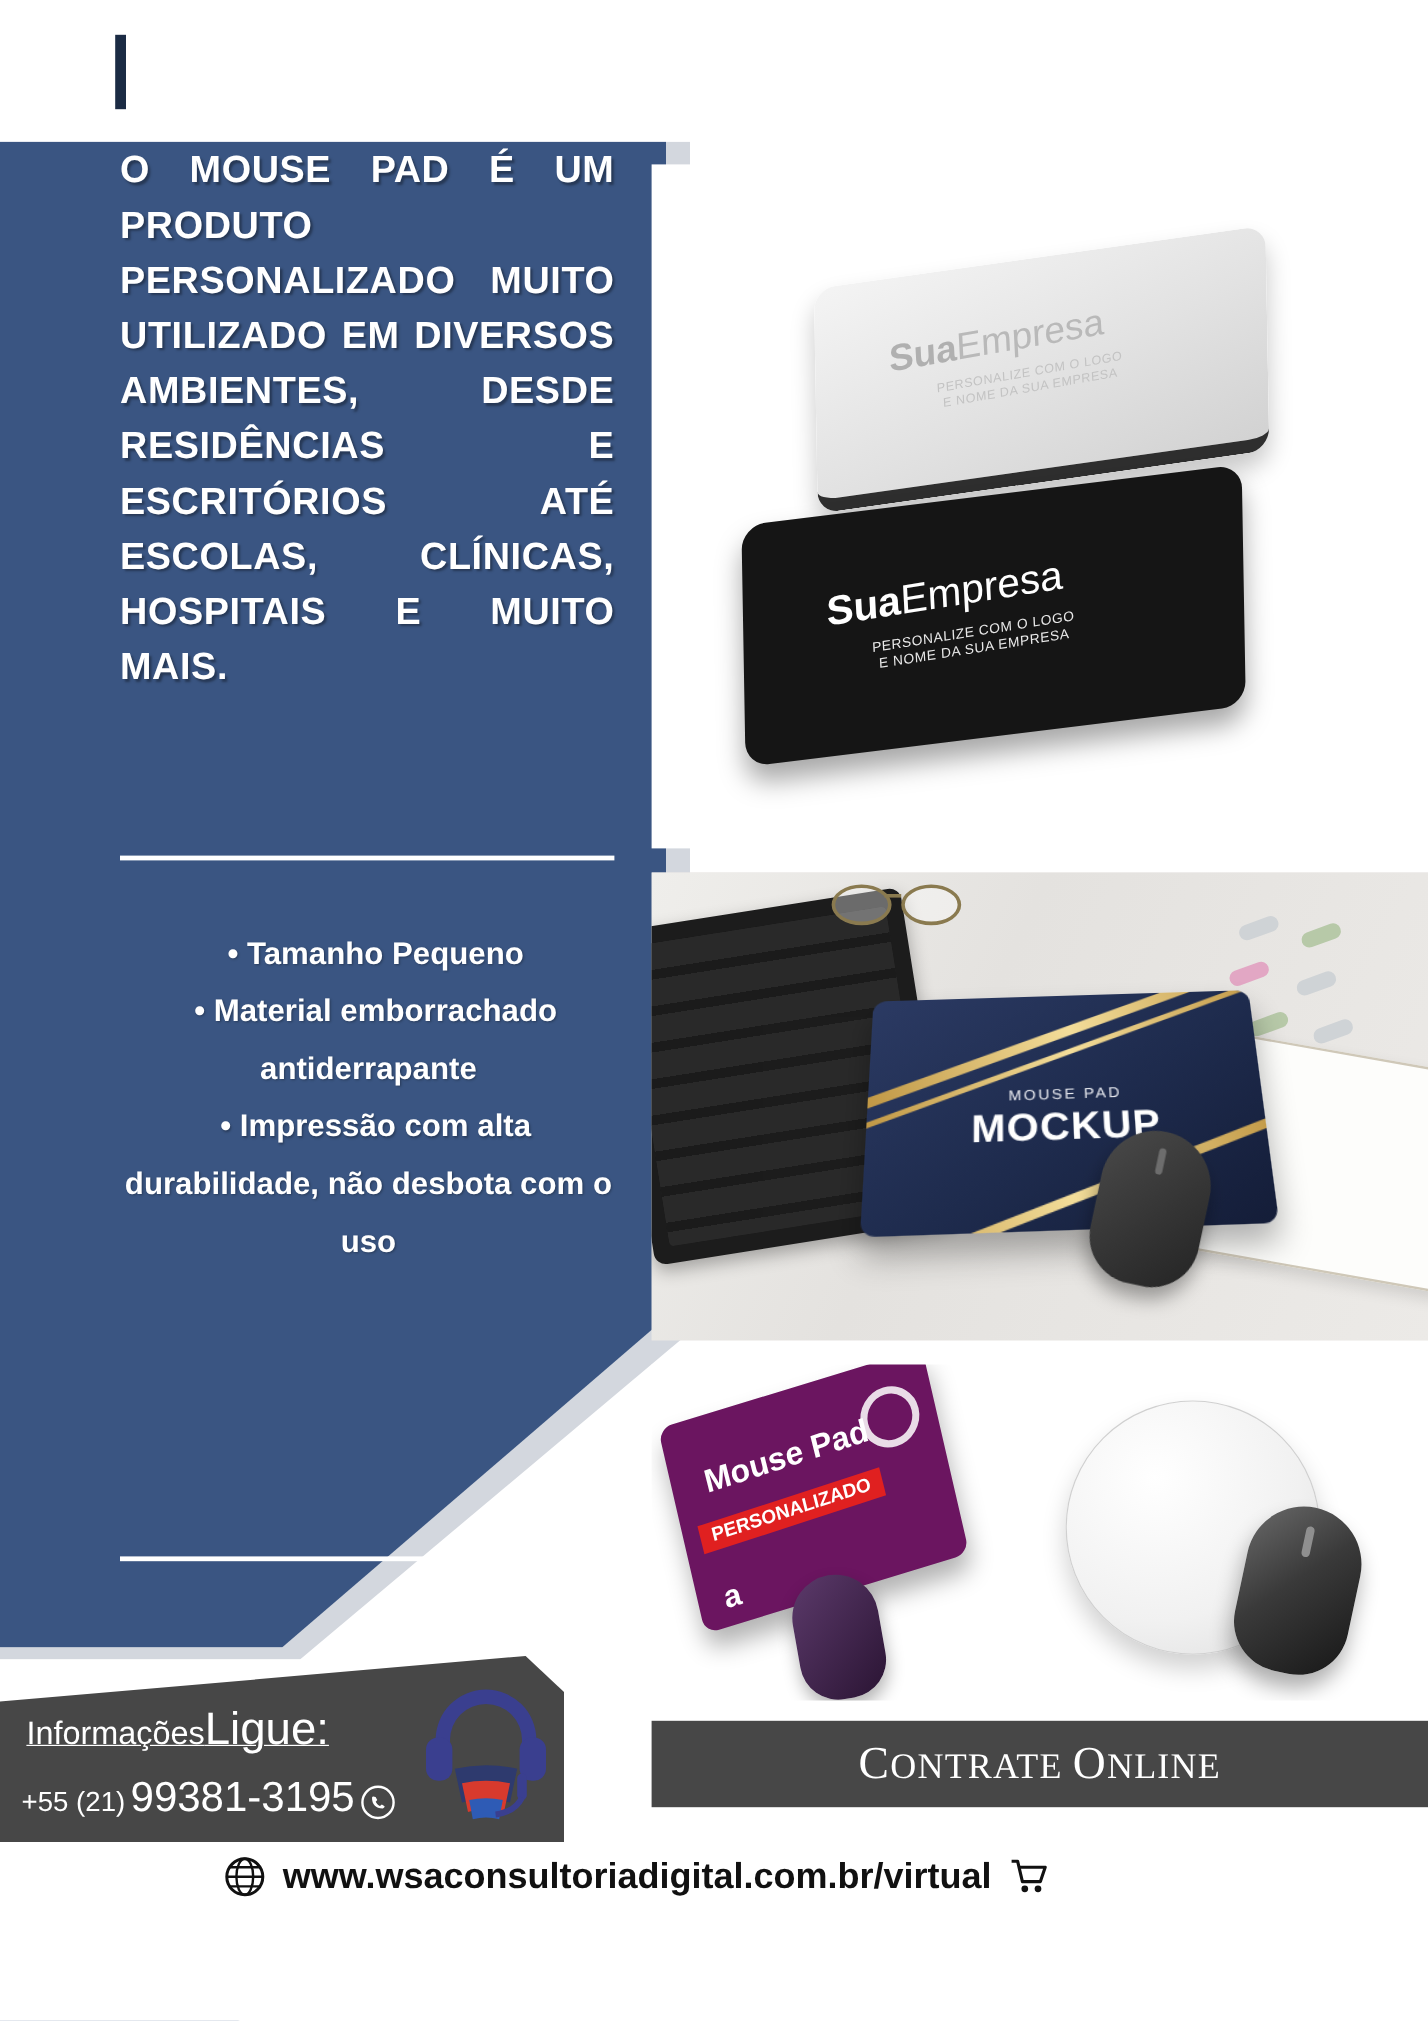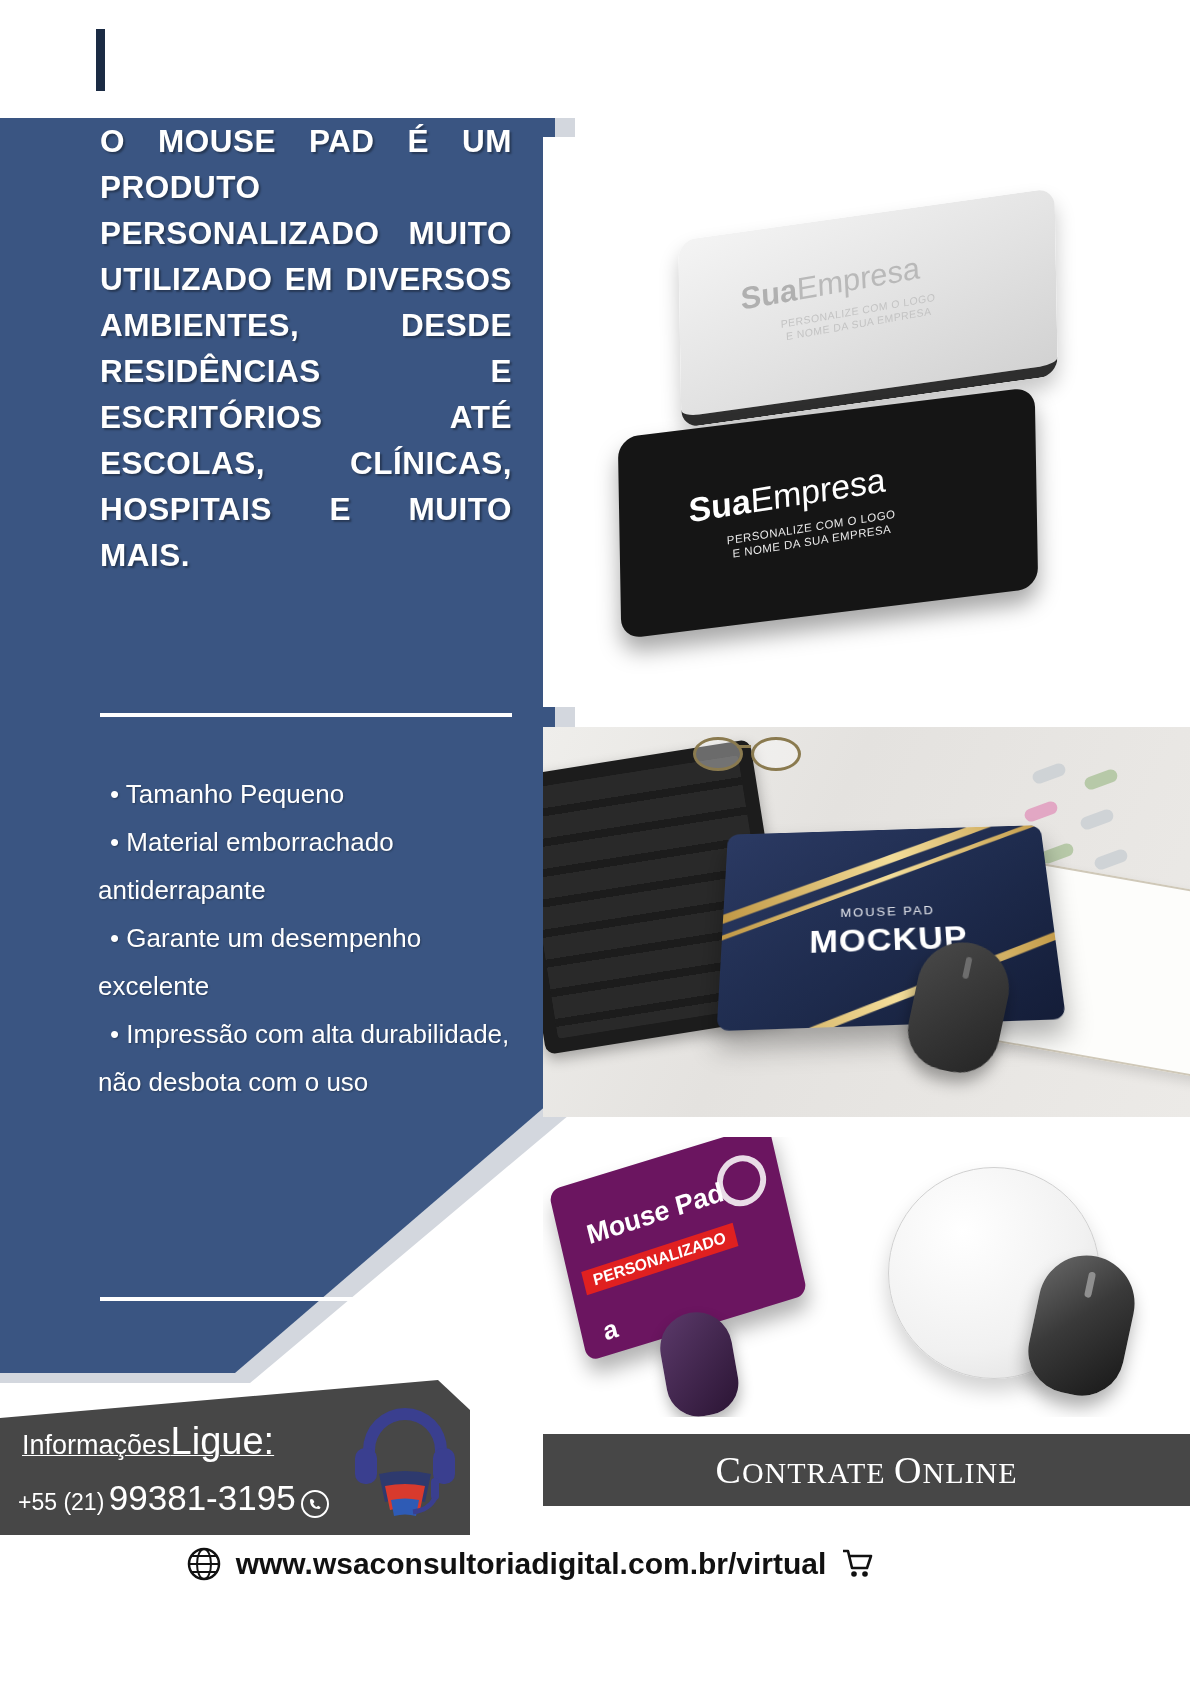--- a/index.html
+++ b/index.html
@@ -93,23 +93,24 @@
   .divider.bottom { top: 1297px; }
 
   .bullets {
     position: absolute;
     left: 98px;
     top: 770px;
     width: 418px;
     z-index: 3;
     font-size: 26px;
     line-height: 48px;
-    font-weight: normal;
+    font-weight: bold;
     color: #ffffff;
     text-shadow: 1px 1px 2px rgba(0,0,0,0.3);
+    text-align: center;
   }
   .bullets .b-item {
     display: block;
     text-indent: 12px;
   }
 
   
   .img1 {
     position: absolute;
     left: 543px;
@@ -474,21 +475,20 @@
 <div class="blue-panel-shadow"></div>
 <div class="blue-panel"></div>
 
 <div class="desc-text">O MOUSE PAD É UM PRODUTO PERSONALIZADO MUITO UTILIZADO EM DIVERSOS AMBIENTES, DESDE RESIDÊNCIAS E ESCRITÓRIOS ATÉ ESCOLAS, CLÍNICAS, HOSPITAIS E MUITO MAIS.</div>
 
 <div class="divider top"></div>
 
 <div class="bullets">
   <span class="b-item">• Tamanho Pequeno</span>
   <span class="b-item">• Material emborrachado antiderrapante</span>
-  <span class="b-item">• Garante um desempenho excelente</span>
   <span class="b-item">• Impressão com alta durabilidade, não desbota com o uso</span>
 </div>
 
 <div class="divider bottom"></div>
 
 <div class="img1">
   <div class="pad-white">
     <div class="pe-name"><b>Sua</b>Empresa</div>
     <div class="pe-sub">
       <span>PERSONALIZE COM O LOGO</span><br>

